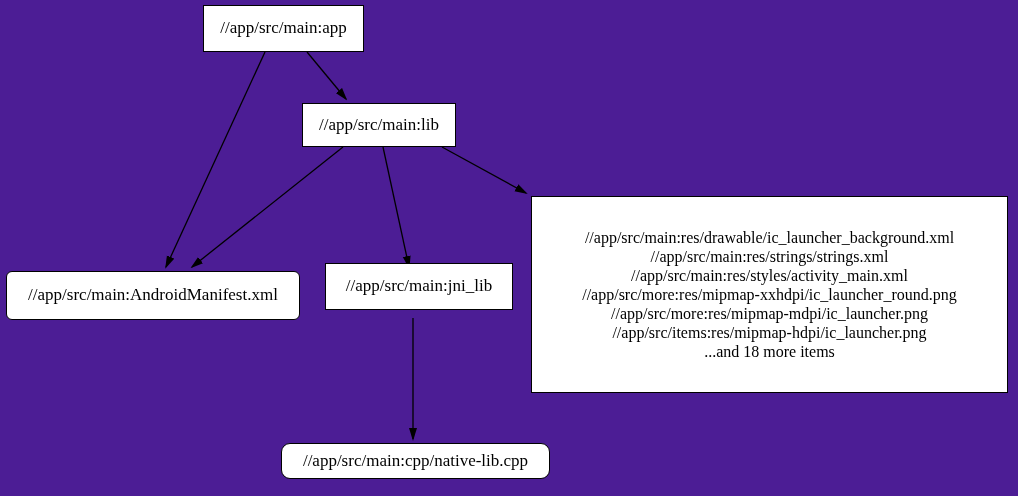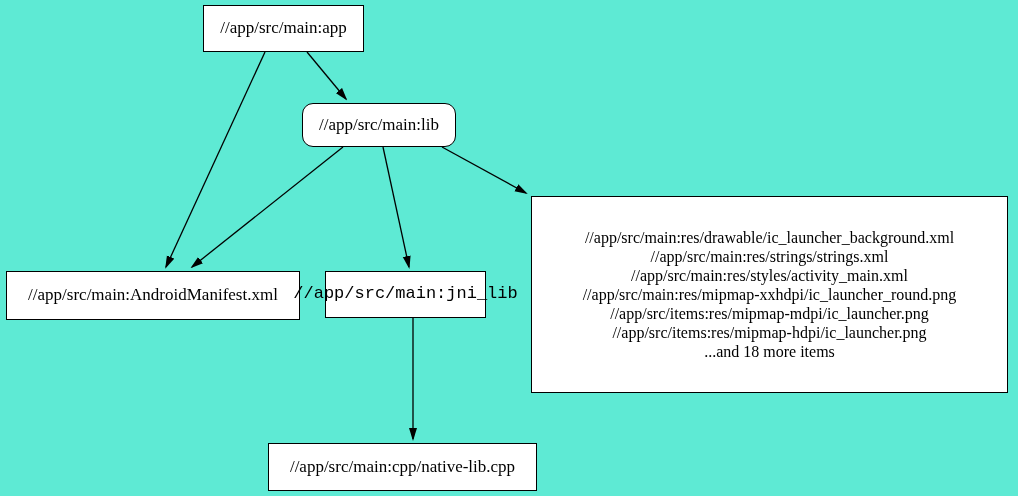--- a/index.html
+++ b/index.html
@@ -3,21 +3,21 @@
 <meta charset="utf-8">
 <style>
   * { margin: 0; padding: 0; box-sizing: border-box; }
   html, body { background: #ffffff; }
   body { font-family: "Liberation Serif", "DejaVu Serif", serif; }
 
   #canvas {
     position: relative;
     width: 1018px;
     height: 496px;
-    background: #5eead4;
+    background: #4c1d95;
     overflow: hidden;
   }
 
   #edge-layer {
     position: absolute;
     left: 0; top: 0;
     width: 1018px; height: 496px;
     pointer-events: none;
   }
 
@@ -29,24 +29,24 @@
     display: flex;
     align-items: center;
     justify-content: center;
     text-align: center;
     font-size: 17px;
     line-height: 1.1;
     white-space: nowrap;
   }
 
   .node-app      { left: 203px; top:   5px; width: 161px; height: 47px; }
-  .node-lib      { left: 302px; top: 103px; width: 154px; height: 44px; border-radius: 11px; }
-  .node-manifest { left:   6px; top: 271px; width: 294px; height: 49px; }
-  .node-jni      { left: 325px; top: 271px; width: 161px; height: 47px; font-family: Liberation Mono, monospace; }
-  .node-native   { left: 268px; top: 443px; width: 269px; height: 48px; }
+  .node-lib      { left: 302px; top: 103px; width: 154px; height: 44px; }
+  .node-manifest { left:   6px; top: 271px; width: 294px; height: 49px; border-radius: 6px; }
+  .node-jni      { left: 325px; top: 263px; width: 188px; height: 47px; }
+  .node-native   { left: 281px; top: 443px; width: 269px; height: 36px; border-radius: 9px; }
 
   .node-files {
     left: 531px; top: 196px; width: 477px; height: 197px;
     flex-direction: column;
     font-size: 16px;
     line-height: 19px;
     justify-content: center;
   }
   .node-files .file-line { width: 100%; text-align: center; }
 </style>
@@ -82,22 +82,22 @@
   </div>
 
   <div class="node node-jni">
     <span>//app/src/main:jni_lib</span>
   </div>
 
   <div class="node node-files">
     <div class="file-line">//app/src/main:res/drawable/ic_launcher_background.xml</div>
     <div class="file-line">//app/src/main:res/strings/strings.xml</div>
     <div class="file-line">//app/src/main:res/styles/activity_main.xml</div>
-    <div class="file-line">//app/src/main:res/mipmap-xxhdpi/ic_launcher_round.png</div>
-    <div class="file-line">//app/src/items:res/mipmap-mdpi/ic_launcher.png</div>
+    <div class="file-line">//app/src/more:res/mipmap-xxhdpi/ic_launcher_round.png</div>
+    <div class="file-line">//app/src/more:res/mipmap-mdpi/ic_launcher.png</div>
     <div class="file-line">//app/src/items:res/mipmap-hdpi/ic_launcher.png</div>
     <div class="file-line">...and 18 more items</div>
   </div>
 
   <div class="node node-native">
     <span>//app/src/main:cpp/native-lib.cpp</span>
   </div>
 
 </div>
 

